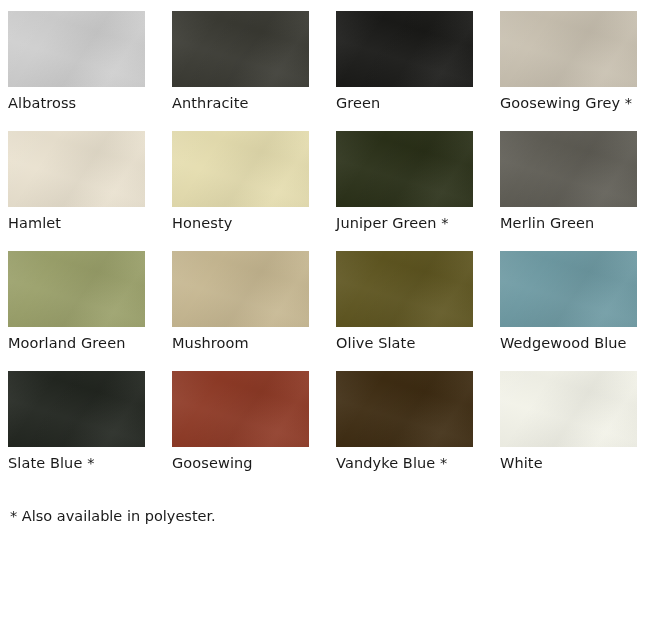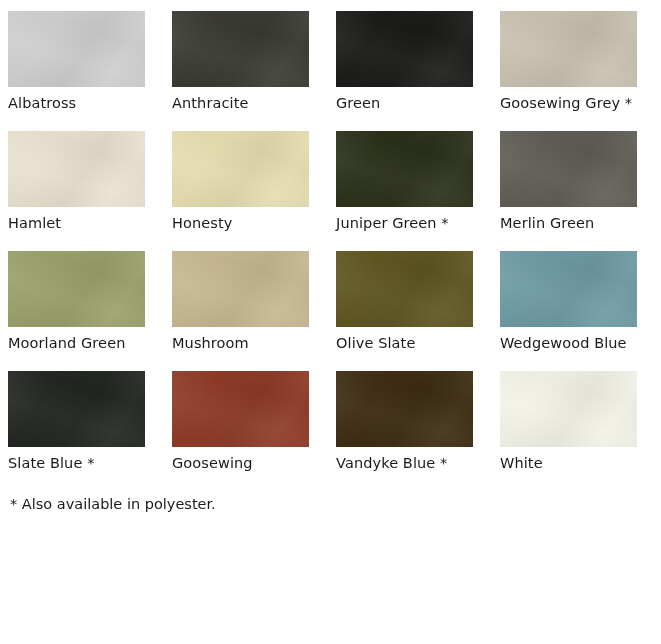--- a/index.html
+++ b/index.html
@@ -52,21 +52,21 @@
   .swatch-label {
     display: block;
     margin-top: 8px;
     font-size: 14.5px;
     line-height: 17px;
     letter-spacing: 0.1px;
     color: #1a1a1a;
     white-space: nowrap;
   }
   .footnote {
-    margin-top: 4px;
+    margin-top: 16px;
     padding-left: 2px;
     font-size: 14.5px;
     line-height: 18px;
     color: #1a1a1a;
   }
 </style>
 </head>
 <body>
 
 <div class="palette-page">

